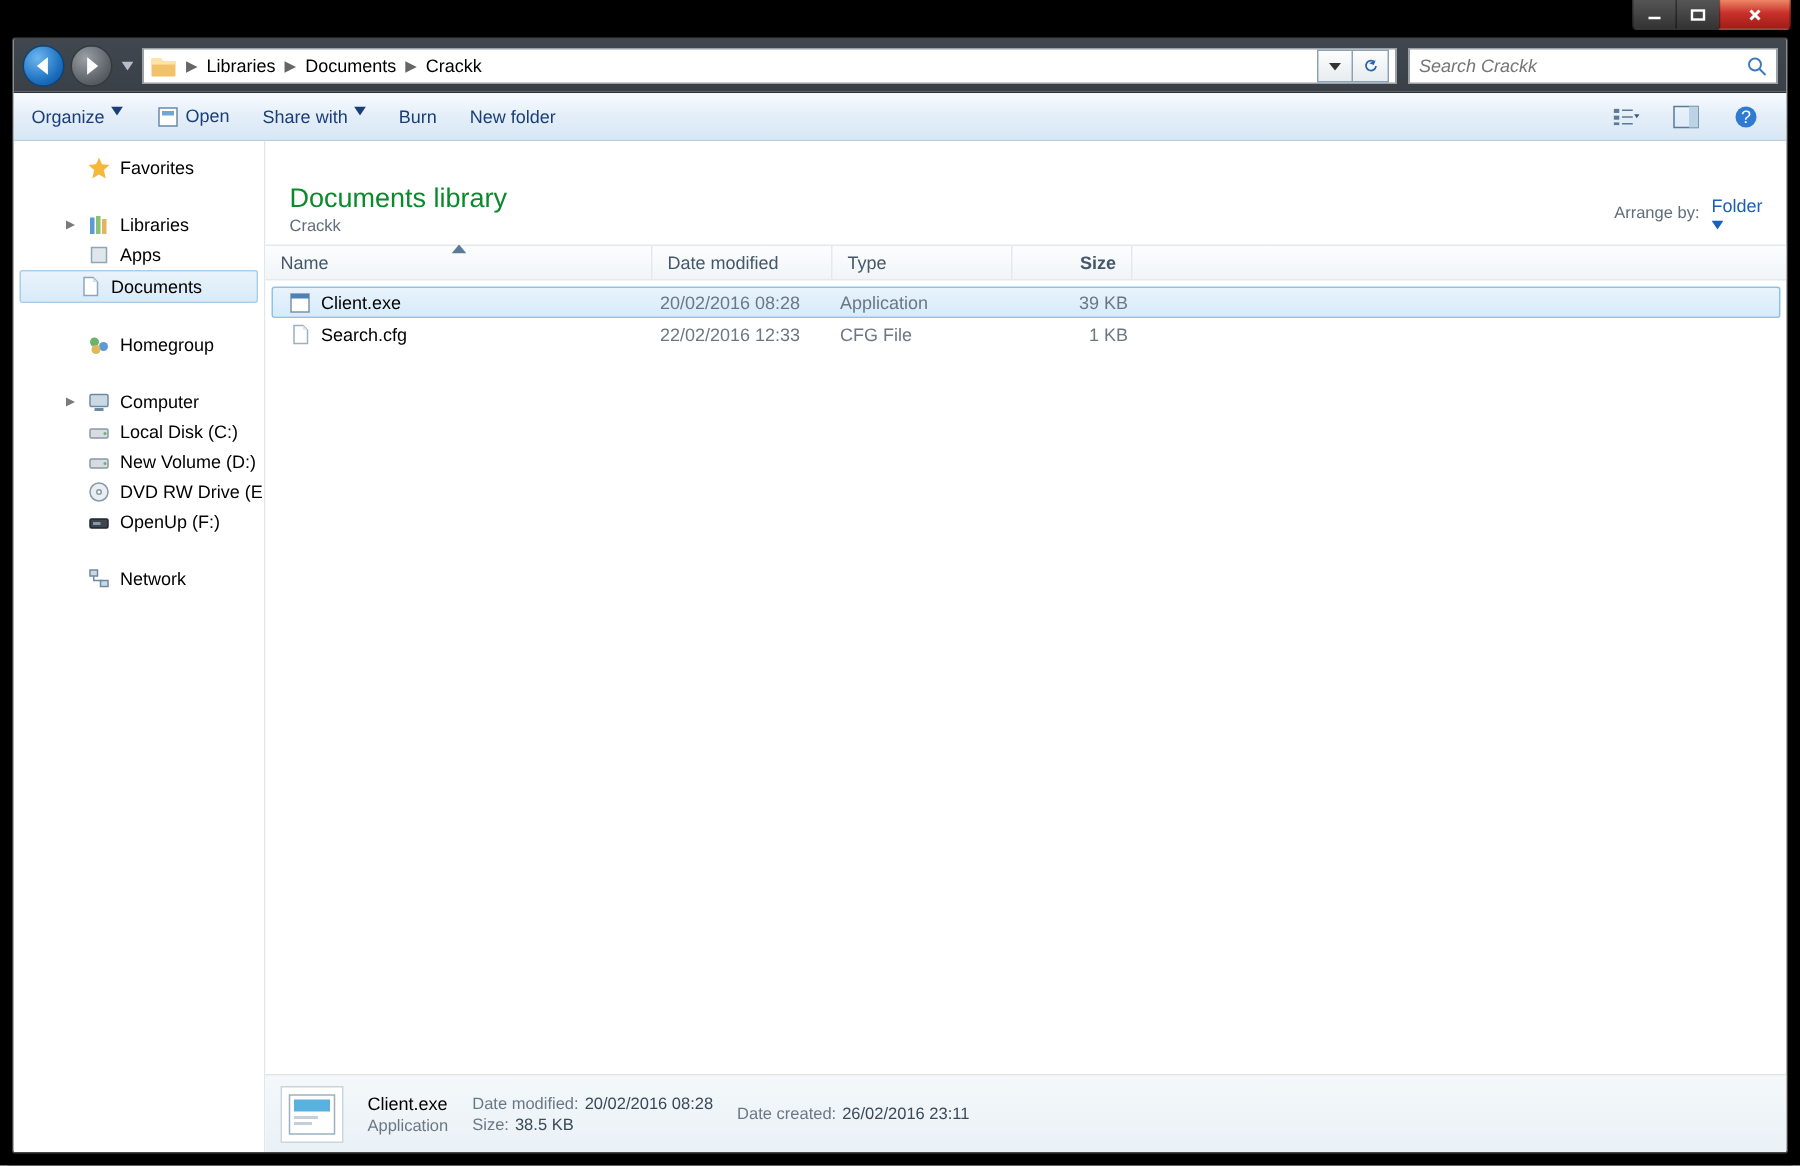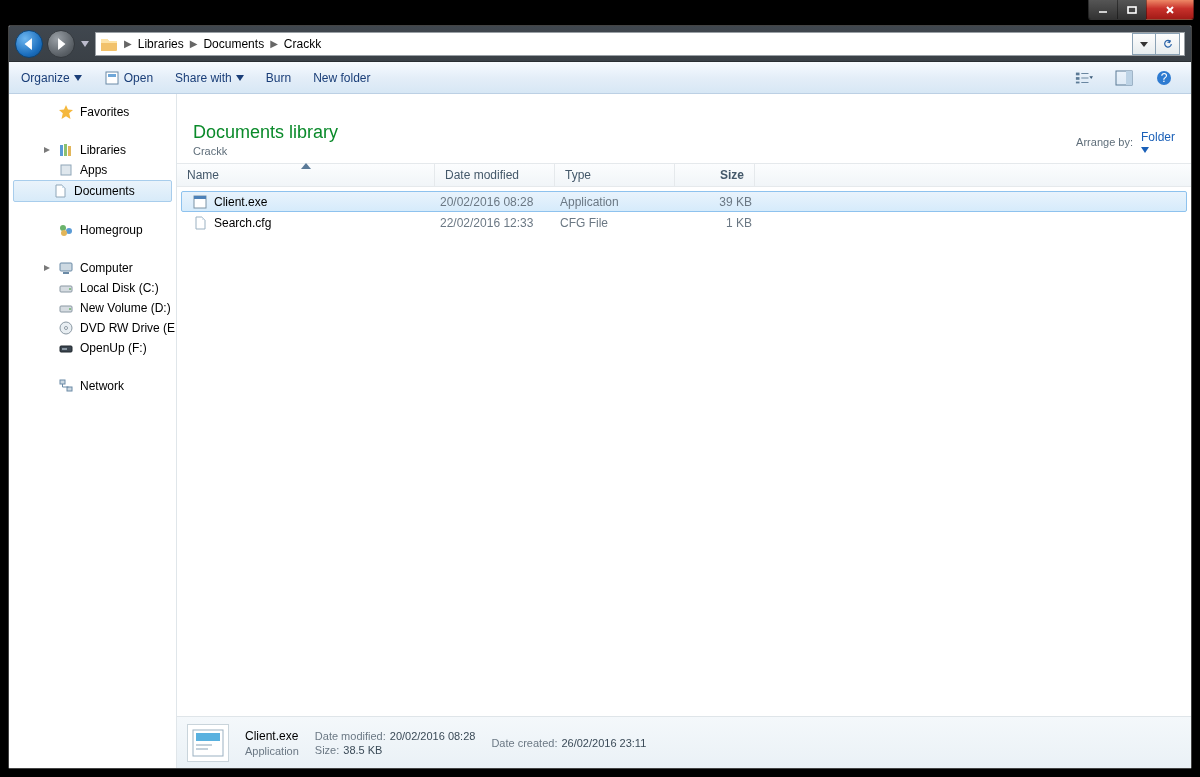--- a/index.html
+++ b/index.html
@@ -33,21 +33,21 @@
 .addr-rb { width:24px; height:22px; border:1px solid #8ba2b5; border-left:none; background: linear-gradient(#fdfdfd,#e6ecef); display:flex; align-items:center; justify-content:center;}
 .addr-rb:first-child{border-left:1px solid #8ba2b5;}
 .addr-rb svg{width:10px;height:10px;}
 .search { width:246px; height:24px; background:#fff; border:1px solid #9aa0a5; display:flex; align-items:center; padding:0 6px; margin-left:4px;}
 .search input { border:none; outline:none; flex:1; font-style:italic; color:#777; background:transparent;}
 .search svg{width:14px;height:14px;}
 .folder-ico { width:18px; height:16px; }
 
 
 .toolbar { height:32px; background: linear-gradient(#f7fbff,#e4eef8 50%, #d7e7f5); border-bottom:1px solid #bcd0e4; display:flex; align-items:center; padding:0 12px; gap:22px; }
-.tbtn { color:#1a3e78; display:flex; align-items:center; gap:4px; cursor:default;}
+.tbtn { color:#1a3e78; display:flex; align-items:flex-start; gap:4px; cursor:default;}
 .tbtn .dd { width:8px; height:6px;}
 .tbtn .dd path{ fill:#1a3e78;}
 .toolbar-right{ margin-left:auto; display:flex; align-items:center; gap:10px;}
 .tr-btn { width:30px; height:22px; border:1px solid transparent; display:flex; align-items:center; justify-content:center;}
 .tr-btn svg{width:18px;height:16px;}
 
 
 .body { flex:1; display:flex; overflow:hidden;}
 .sidebar { width:168px; background:#fff; border-right:1px solid #e0e6ea; padding:8px 0; overflow:hidden;}
 .sb-group { margin-bottom:18px;}
@@ -161,20 +161,27 @@
                 <path d="M1 3h8L5 8z" fill="#333"></path>
               </svg>
             </div>
           <div class="addr-rb">
               <svg viewBox="0 0 12 12">
                 <path fill="none" stroke="#2a63a8" stroke-width="1.4" d="M9 3a4 4 0 1 0 1 3"></path>
                 <path fill="#2a63a8" d="M9 1v4h-4z" transform="rotate(20 8 3)"></path>
               </svg>
             </div>
         </div>
+      </div>
+      <div class="search">
+        <input placeholder="Search Crackk" style="">
+        <svg viewBox="0 0 14 14">
+            <circle cx="6" cy="6" r="4" fill="none" stroke="#3b7abd" stroke-width="1.3"></circle>
+            <line x1="9" y1="9" x2="13" y2="13" stroke="#3b7abd" stroke-width="1.3"></line>
+          </svg>
       </div>
     </div>
 
     <div class="toolbar">
       <div class="tbtn">
           <span>Organize</span>
           <svg class="dd" viewBox="0 0 8 6">
             <path d="M0 0h8L4 6z"></path>
           </svg>
         </div>

